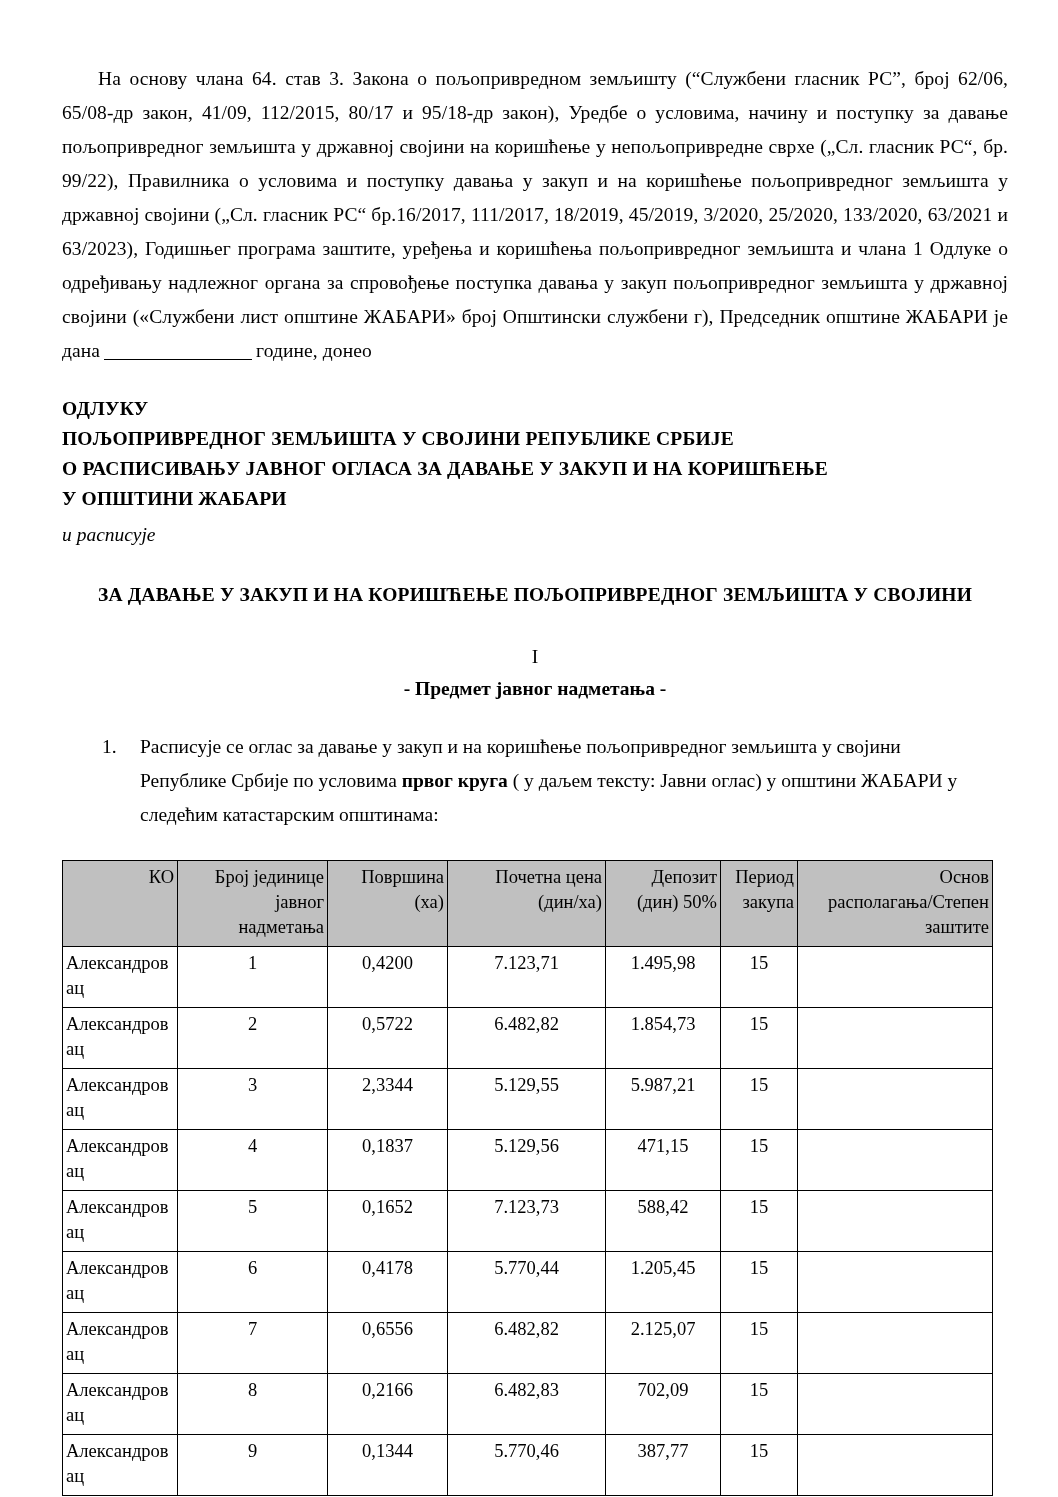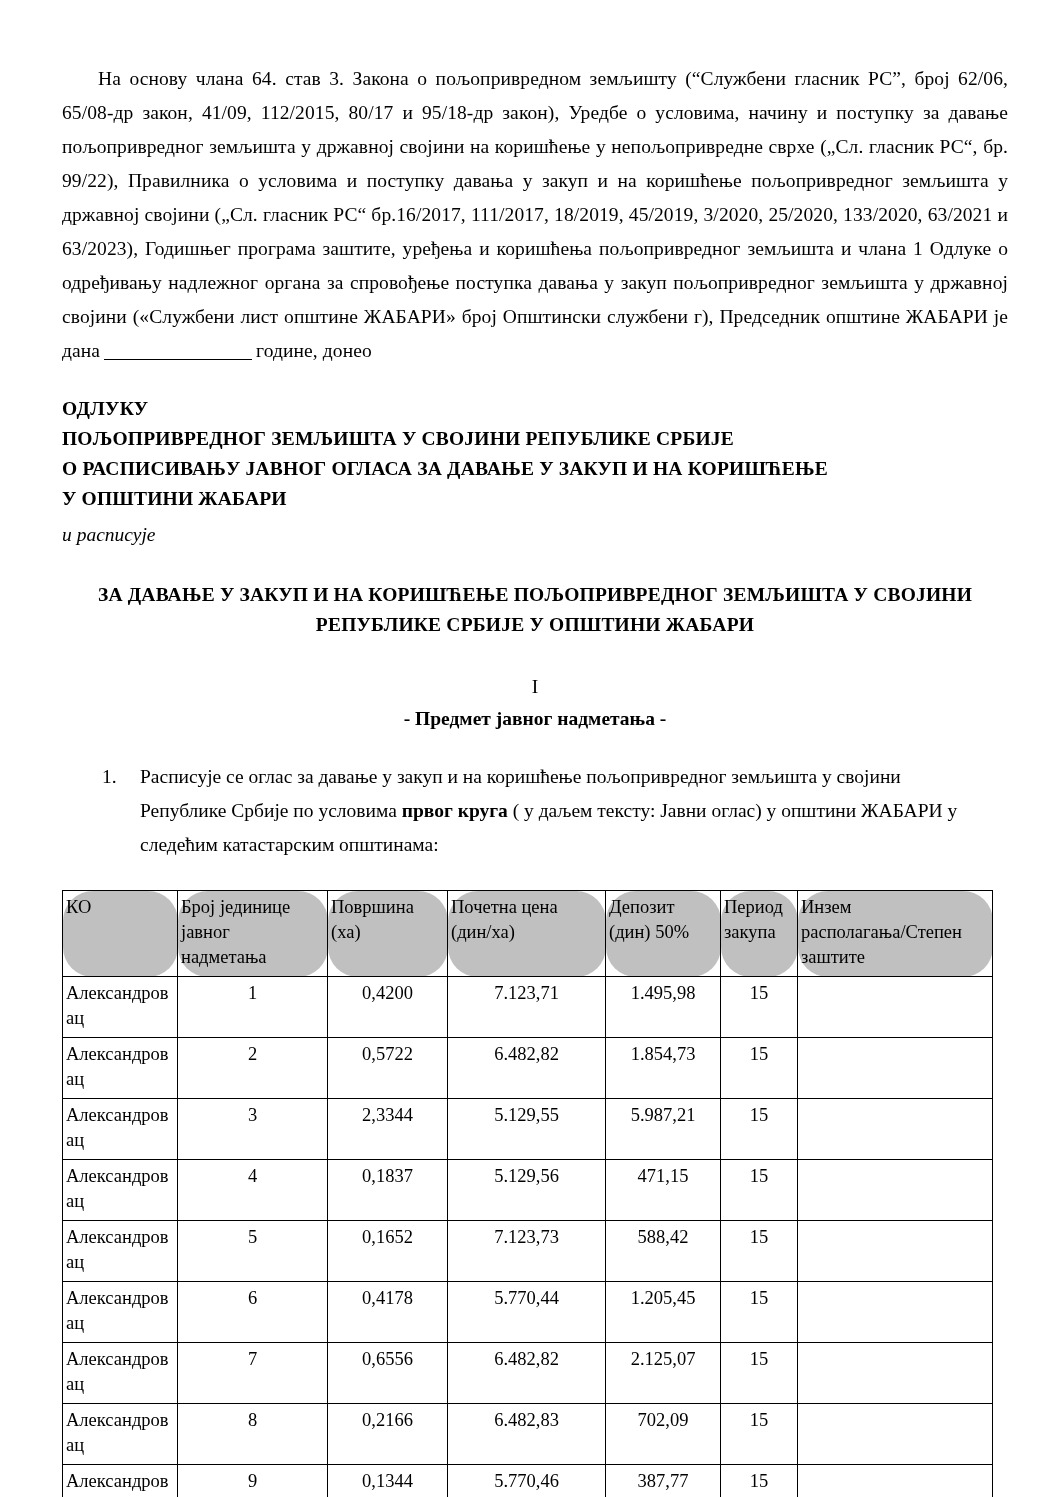--- a/index.html
+++ b/index.html
@@ -129,23 +129,22 @@
   }
   table.land th, table.land td {
     border: 1.6px solid #000000;
     padding: 4px 3px 6px 3px;
     vertical-align: top;
     line-height: 25px;
     font-weight: normal;
   }
   table.land thead th {
     background: #c0c0c0;
-    text-align: left;
+    text-align: right;
     vertical-align: top;
-    border-radius: 30px;
   }
   td.ko {
     text-align: left;
     padding-left: 4px;
     word-break: break-all;
     line-height: 25px;
   }
   td.c { text-align: center; }
   td.empty { }
   .col-ko      { width: 115px; }
@@ -180,21 +179,20 @@
   <div class="title-block">
     <div class="t-odluku">ОДЛУКУ</div>
     <div class="t-main">ПОЉОПРИВРЕДНОГ ЗЕМЉИШТА У СВОЈИНИ РЕПУБЛИКЕ СРБИЈЕ</div>
     <div class="t-main">О РАСПИСИВАЊУ ЈАВНОГ ОГЛАСА ЗА ДАВАЊЕ У ЗАКУП И НА КОРИШЋЕЊЕ</div>
     <div class="t-main">У ОПШТИНИ ЖАБАРИ</div>
     <div class="t-ital">и расписује</div>
   </div>
 
   <div class="title-block2">
     <div class="t-oglas-sub">ЗА ДАВАЊЕ У ЗАКУП И НА КОРИШЋЕЊЕ ПОЉОПРИВРЕДНОГ ЗЕМЉИШТА У  СВОЈИНИ</div>
-    <div class="t-oglas-sub">РЕПУБЛИКЕ СРБИЈЕ У ОПШТИНИ ЖАБАРИ</div>
   </div>
 
   <div class="sec-num">I</div>
   <div class="sec-sub">- Предмет јавног надметања -</div>
 
   <div class="numbered">
     <div class="num">1.</div>
     <div class="body"><span>Расписује се оглас за давање у закуп и на коришћење пољопривредног земљишта у својини Републике Србије по условима </span><b>првог круга</b><span> ( у даљем тексту: Јавни оглас) у општини ЖАБАРИ у следећим катастарским општинама:</span></div>
   </div>
 
@@ -228,21 +226,21 @@
         </th>
         <th>
           <div>Депозит</div>
           <div>(дин) 50%</div>
         </th>
         <th>
           <div>Период</div>
           <div>закупа</div>
         </th>
         <th>
-          <div>Инзем</div>
+          <div>Основ</div>
           <div>располагања/Степен</div>
           <div>заштите</div>
         </th>
       </tr>
     </thead>
     <tbody id="table-body">
         <tr>
           <td class="ko">Александровац</td>
           <td class="c">1</td>
           <td class="c">0,4200</td>

